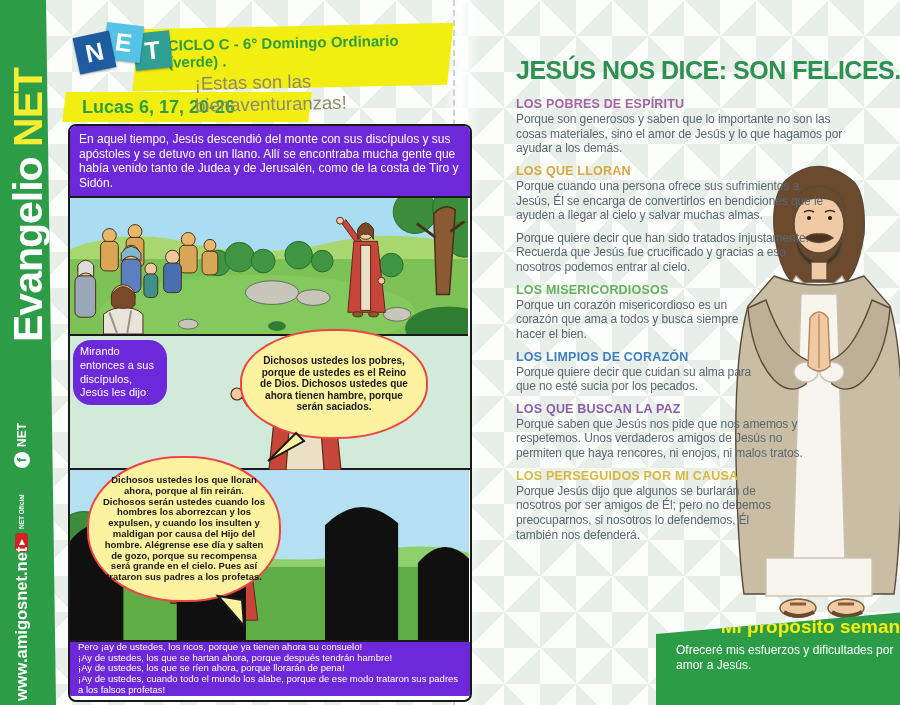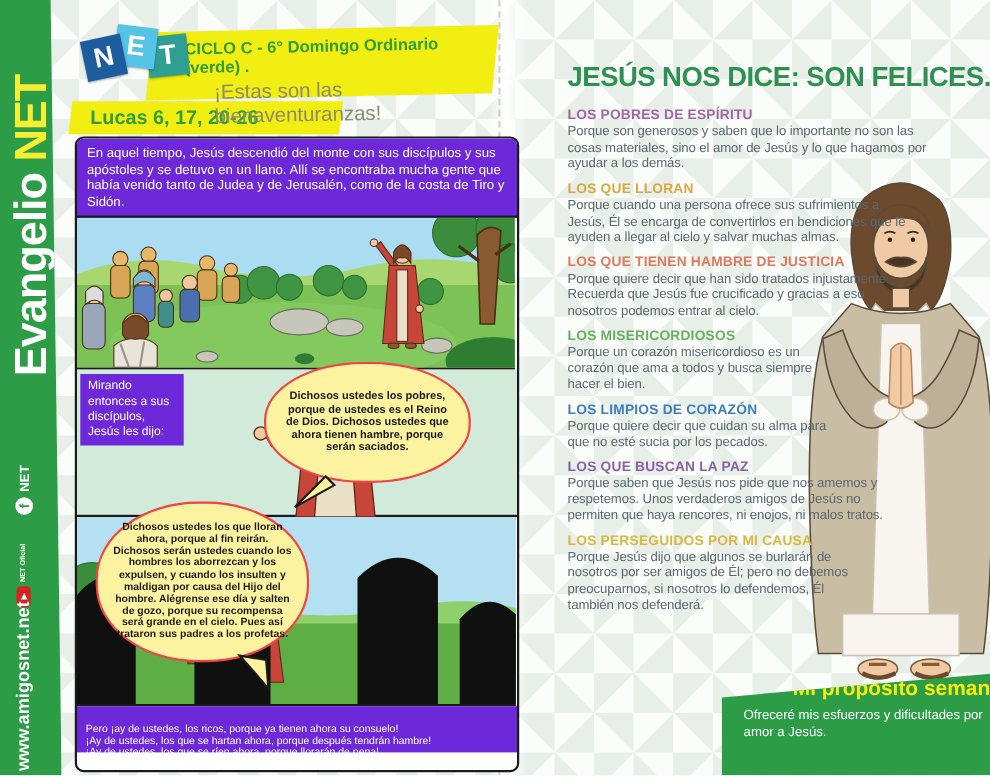--- a/index.html
+++ b/index.html
@@ -48,24 +48,24 @@
     transform:skewX(-7deg); z-index:4; }
   .ref-strip .unskew { transform:skewX(7deg); font-size:18px; font-weight:bold; color:#2f9e3f;
     line-height:30px; padding-left:18px; }
 
   .comic { position:absolute; left:10px; top:124px; width:404px; height:578px; background:#fff;
     border:2px solid #1a1a1a; border-radius:8px; overflow:hidden; z-index:3; }
   .gbox { background:#6d28d9; color:#fff; }
   .intro-box { height:72px; padding:6px 9px; font-size:12px; line-height:1.22; border-bottom:2px solid #1a1a1a; }
   .panel1 { height:138px; border-bottom:2px solid #1a1a1a; display:block; }
   .panel2 { position:relative; height:134px; background:#d2ead9; border-bottom:2px solid #1a1a1a; }
-  .caption-box { position:absolute; left:3px; top:4px; width:94px; padding:5px 7px; font-size:11px; line-height:1.25; z-index:2; }
+  .caption-box { position:absolute; left:3px; top:4px; width:94px; padding:5px 7px; font-size:11px; line-height:1.25; z-index:2;border-radius:18px; }
   .panel2 svg { position:absolute; left:135px; top:0; }
   .panel3 { height:172px; border-bottom:2px solid #1a1a1a; display:block; }
-  .outro-box { height:42px; padding:16px 8px; font-size:9.5px; line-height:1.13; }
+  .outro-box { height:54px; padding:0 8px; font-size:9.5px; line-height:1.13; }
 
   .bubble { position:absolute; background:#fcf2a0; border:2px solid #ef4444; border-radius:48%;
     display:flex; align-items:center; justify-content:center; text-align:center;
     font-weight:bold; color:#1a1a1a; z-index:4; }
   .bubble1 { left:170px; top:203px; width:188px; height:110px; font-size:10px; line-height:1.16; padding:8px 18px; }
   .bubble2 { left:17px; top:330px; width:194px; height:146px; font-size:9.5px; line-height:1.14; padding:8px 13px; }
   .tail { position:absolute; z-index:4; }
 
   
   .fold { position:absolute; left:444px; top:0; width:36px; height:705px;
@@ -287,21 +287,20 @@
     <div class="sections">
       <div class="section">
         <h3 style="color: rgb(165, 99, 165);">LOS POBRES DE ESPÍRITU</h3>
         <p style="max-width:336px">Porque son generosos y saben que lo importante no son las cosas materiales, sino el amor de Jesús y lo que hagamos por ayudar a los demás.</p>
       </div>
       <div class="section">
         <h3 style="color: rgb(217, 167, 62);">LOS QUE LLORAN</h3>
         <p style="max-width:310px">Porque cuando una persona ofrece sus sufrimientos a Jesús, Él se encarga de convertirlos en bendiciones que le ayuden a llegar al cielo y salvar muchas almas.</p>
       </div>
       <div class="section">
-        <h3 style="color: rgb(224, 121, 91);">LOS QUE TIENEN HAMBRE DE JUSTICIA</h3>
         <p style="max-width:300px">Porque quiere decir que han sido tratados injustamente. Recuerda que Jesús fue crucificado y gracias a eso nosotros podemos entrar al cielo.</p>
       </div>
       <div class="section">
         <h3 style="color: rgb(103, 176, 95);">LOS MISERICORDIOSOS</h3>
         <p style="max-width:252px">Porque un corazón misericordioso es un corazón que ama a todos y busca siempre hacer el bien.</p>
       </div>
       <div class="section">
         <h3 style="color: rgb(61, 126, 194);">LOS LIMPIOS DE CORAZÓN</h3>
         <p style="max-width:248px">Porque quiere decir que cuidan su alma para que no esté sucia por los pecados.</p>
       </div>

